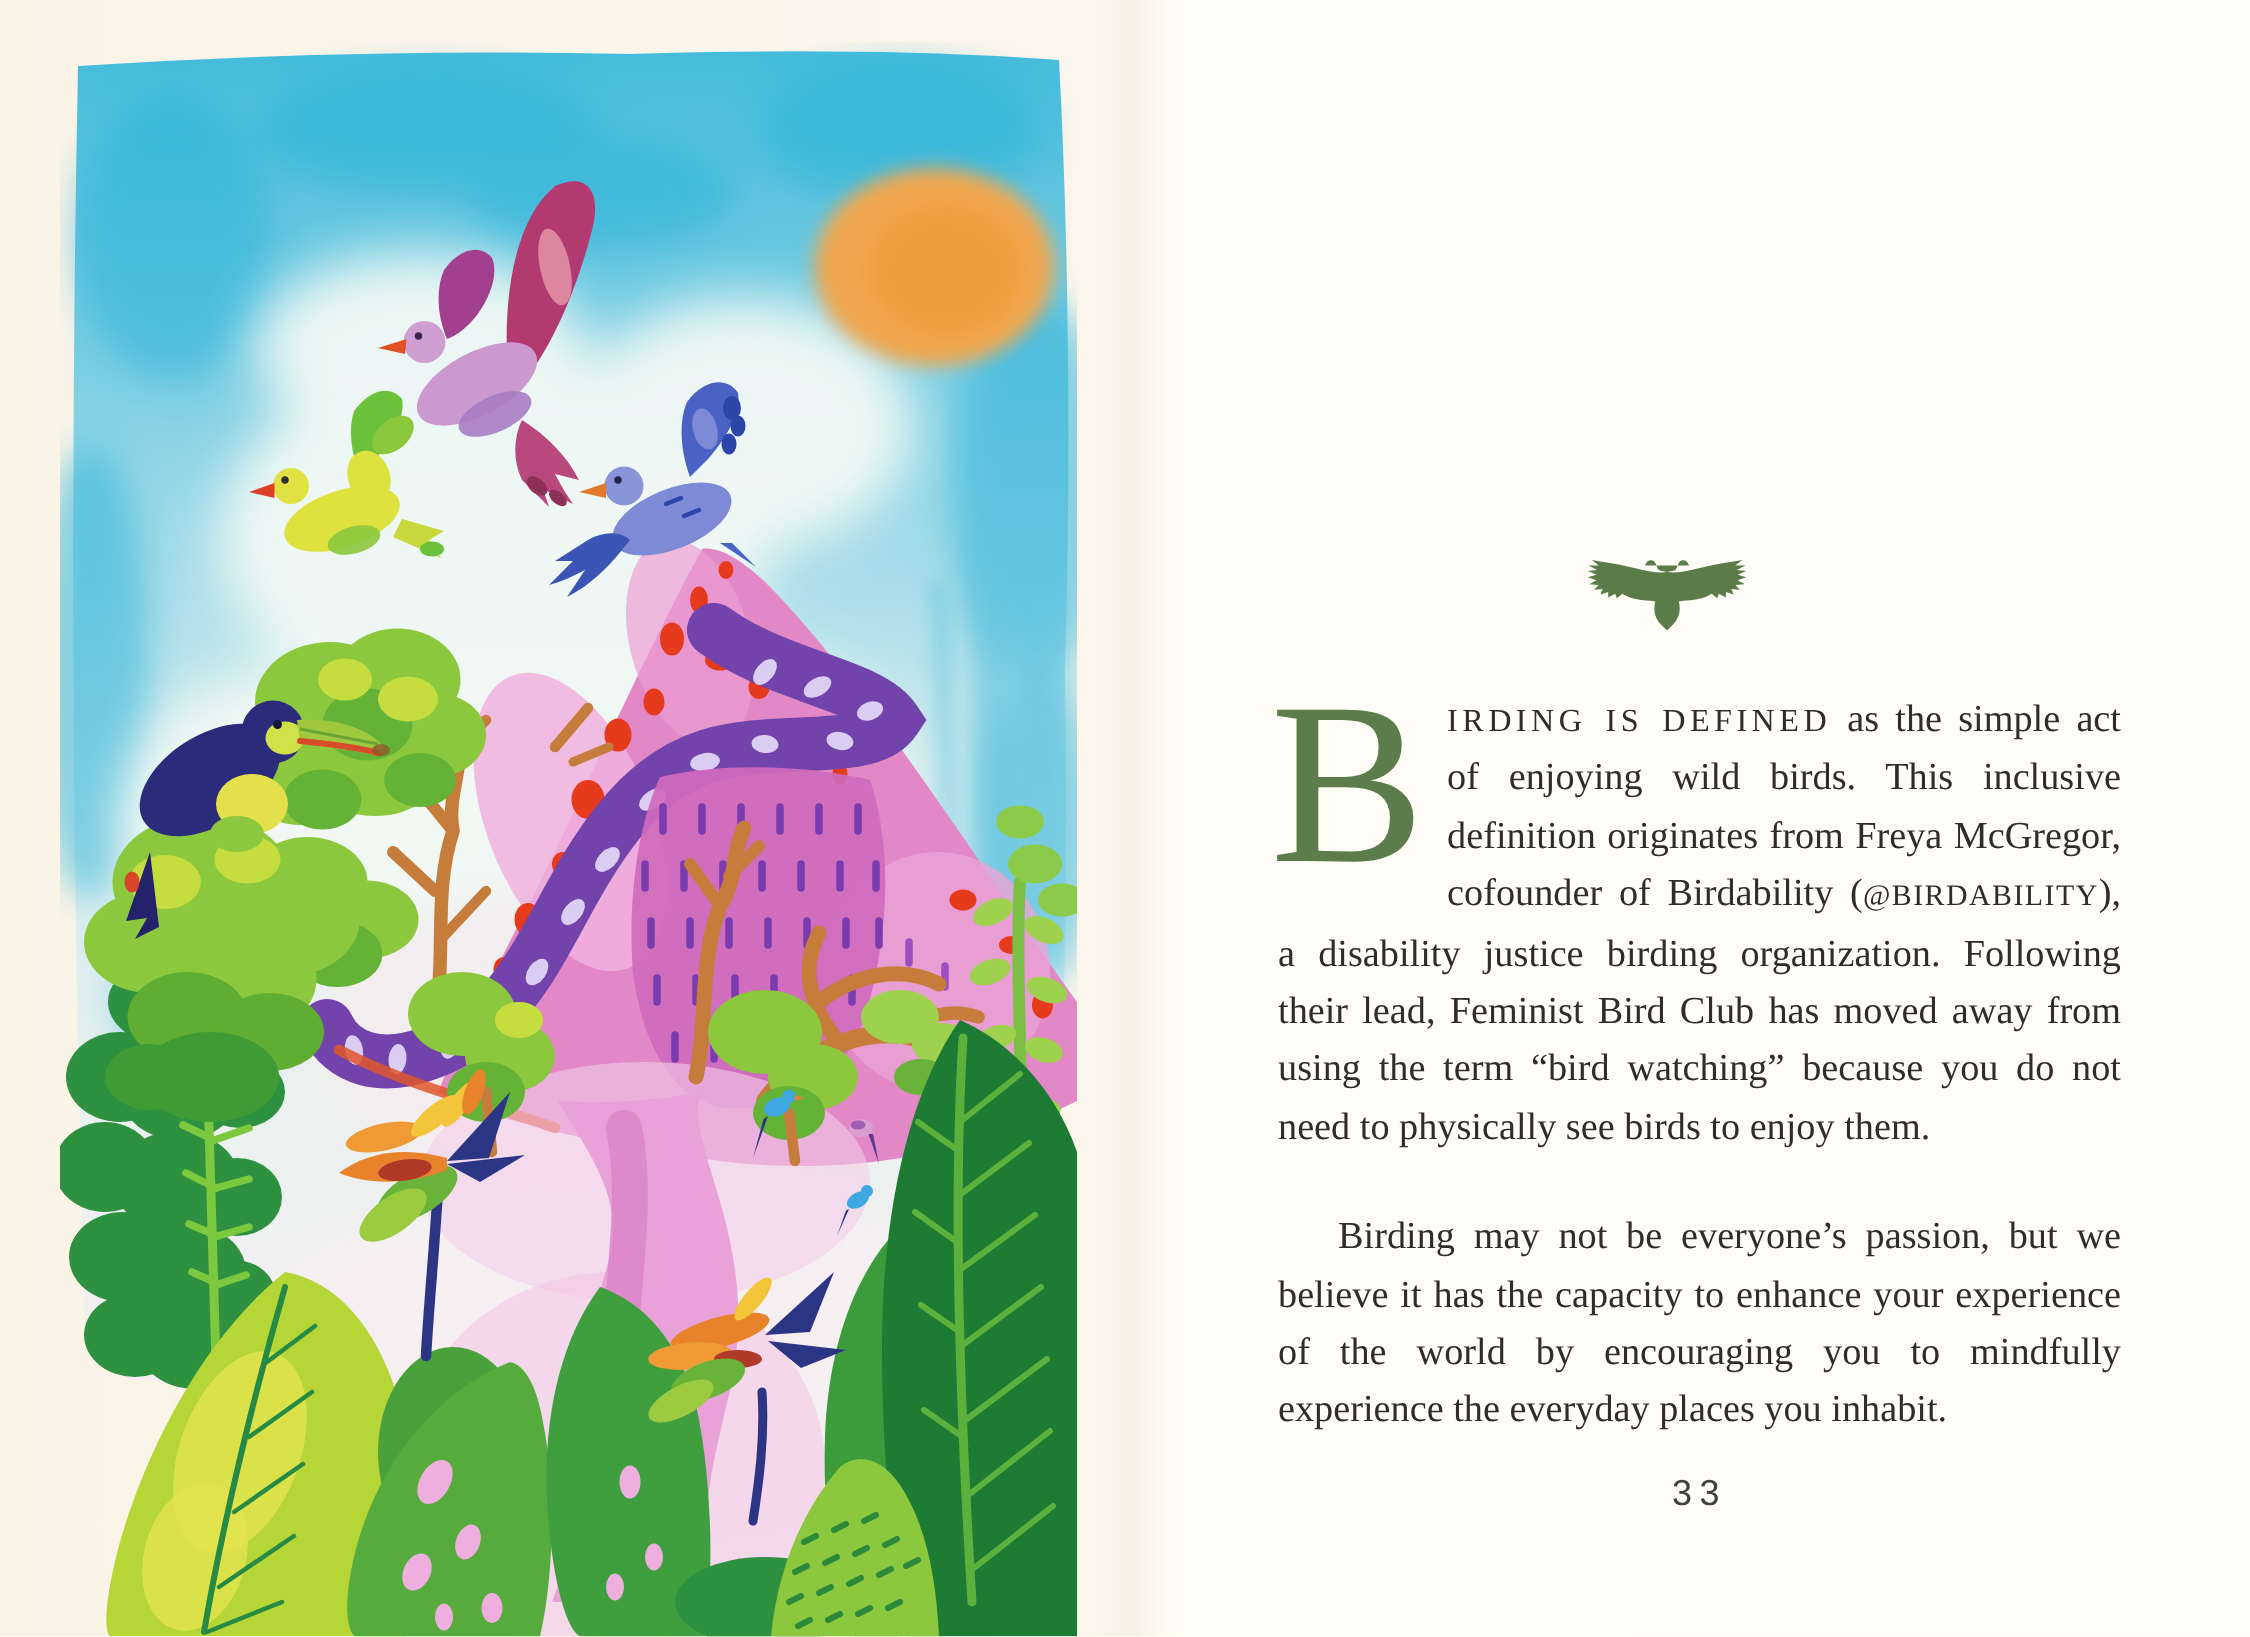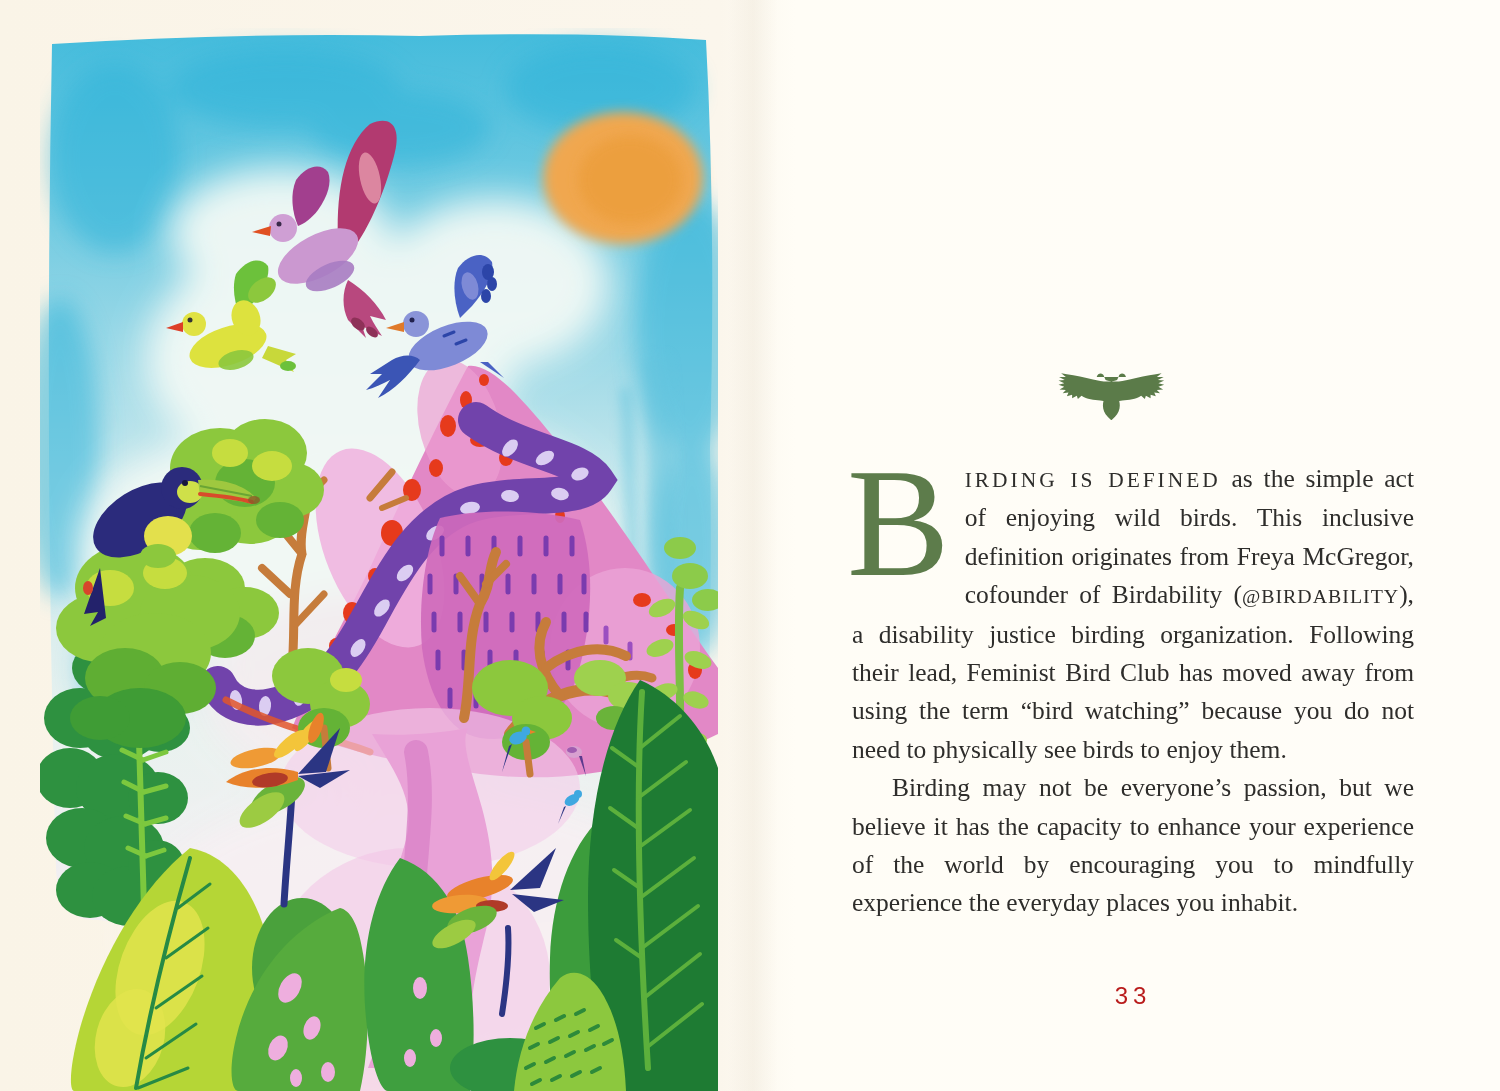--- a/index.html
+++ b/index.html
@@ -14,30 +14,30 @@
   .illustration{position:absolute;left:40px;top:28px;width:678px;height:1063px;}
   .illustration svg{display:block;width:678px;height:1063px;}
   .ornament{position:absolute;left:1058px;top:360px;width:136px;height:60px;}
   .ornament svg{display:block;width:136px;height:60px;}
   .text-block{
     position:absolute;left:852px;top:460px;width:562px;
     font-size:25.5px;line-height:38.4px;color:#2e2d2b;
     text-align:justify;text-justify:inter-word;
   }
   .text-block p{margin:0;}
-  p.indent{text-indent:40px;}
+  p.indent{text-indent:40px;margin-top:35px;}
   .dropcap{
     float:left;font-size:154px;line-height:0.78;height:114px;
     margin:3px 15px 0 -5px;color:#5d7c4b;
   }
   .smallcaps{letter-spacing:0.14em;font-size:0.84em;}
   .handle{font-family:Liberation Serif, serif;font-size:0.78em;letter-spacing:0.05em;}
   .folio{
     position:absolute;left:852px;top:982px;width:562px;text-align:center;
-    font-family:"Liberation Sans",sans-serif;font-size:24px;letter-spacing:5px;color:#b91c1c;
+    font-family:"Liberation Sans",sans-serif;font-size:24px;letter-spacing:5px;color:#404040;
   }
 </style>
 </head>
 <body>
 
 <div class="spread">
 
   <div class="illustration">
     <svg viewBox="0 0 678 1063">
       <defs>

